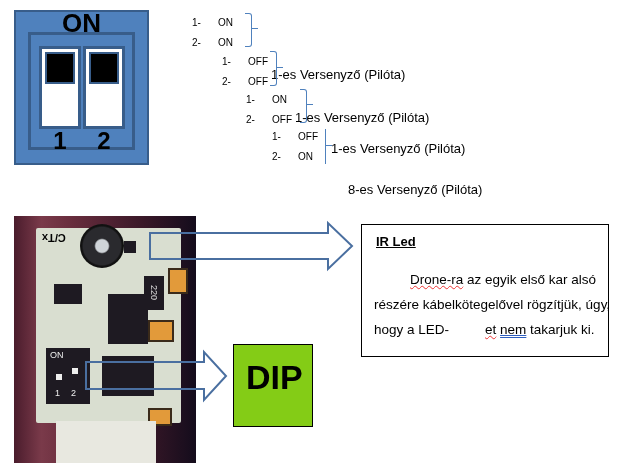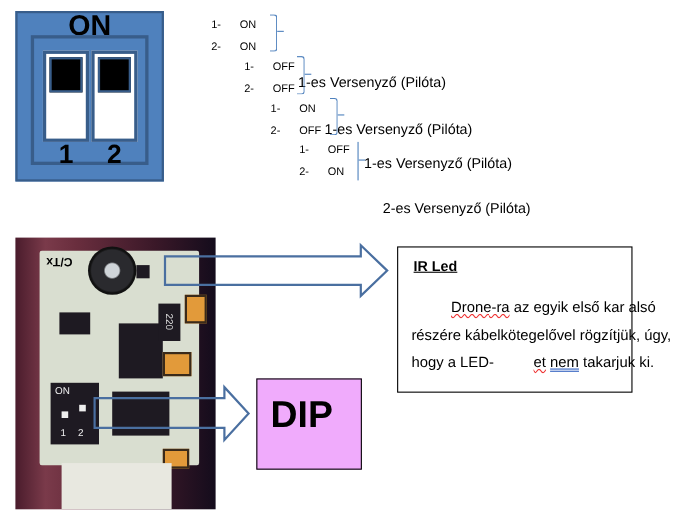--- a/index.html
+++ b/index.html
@@ -30,29 +30,29 @@
   
   .photo { left: 14px; top: 216px; width: 182px; height: 247px; overflow: hidden;
            background: linear-gradient(90deg, #4a1c2c 0%, #7a3a4a 15%, #6a2e3e 30%, #3a1828 70%, #140c1c 100%); }
   .pcb { left: 22px; top: 12px; width: 145px; height: 195px; background: #d9ded0;
          border-radius: 2px; }
   .pcb-dark { background: #1e1a22; }
   .connector { left: 42px; top: 205px; width: 100px; height: 42px; background: #e8e8e0; }
   .cap { background: #e29a3a; border: 2px solid #3a2a1a; }
 
   
-  .box-ir { left: 361px; top: 224px; width: 214px; height: 133px; border: 1px solid #000;
+  .box-ir { left: 361px; top: 224px; width: 248px; height: 133px; border: 1px solid #000;
             box-sizing: border-box; background: #fff; }
   .ir-title { left: 14px; top: 9px; font-weight: bold; font-size: 13px;
               text-decoration: underline; }
   .ir-body { left: 12px; top: 42px; width: 250px; font-size: 13.5px; line-height: 25px; }
   .squiggle { text-decoration: underline wavy #e33; text-decoration-thickness: 1px; margin-left: 36px; }
   .dbl { text-decoration: underline double #2f5fbf; }
-  .box-dip { left: 233px; top: 344px; width: 96px; height: 83px; border: 1px solid #000;
-             box-sizing: border-box; background: #f0abfc; }
+  .box-dip { left: 233px; top: 344px; width: 80px; height: 83px; border: 1px solid #000;
+             box-sizing: border-box; background: #84cc16; }
   .dip-label { left: 12px; top: 12px; font-weight: bold; font-size: 34px; line-height: 40px; }
 </style>
 </head>
 <body>
 
 <div class="abs dip-outer">
   <div class="abs dip-on">ON</div>
   <div class="abs dip-inner">
     <div class="abs dip-slot" style="left:8px">
       <div class="abs dip-knob"></div>
@@ -88,21 +88,21 @@
 <div class="abs brace" style="left:300px;top:89px;width:6px;height:32px"></div>
 <div class="abs brace-tick" style="left:307px;top:104px"></div>
 <div class="abs cfg-label" style="left:331px;top:95px">1-es Versenyző (Pilóta)</div>
 
 <div class="abs" style="left:272px;top:131px">
   <div class="cfg-row"><span class="n">1-</span><span>OFF</span></div>
   <div class="cfg-row" style="margin-top:8px"><span class="n">2-</span><span>ON</span></div>
 </div>
 <div class="abs" style="left:325px;top:129px;width:0;height:35px;border-left:1.5px solid #4f81bd"></div>
 <div class="abs brace-tick" style="left:326px;top:145px"></div>
-<div class="abs cfg-label" style="left:348px;top:136px">2-es Versenyző (Pilóta)</div>
+<div class="abs cfg-label" style="left:348px;top:136px">8-es Versenyző (Pilóta)</div>
 
 <div class="abs photo">
   <div class="abs pcb">
     <div class="abs" style="left:6px;top:4px;font-weight:bold;font-size:11px;transform:rotate(180deg)">C/Tx</div>
     <div class="abs" style="left:44px;top:-4px;width:44px;height:44px;border-radius:50%;background:radial-gradient(circle,#cfd4d8 0 20%,#2a2a2e 25% 60%,#111 65%);"></div>
     <div class="abs pcb-dark" style="left:88px;top:13px;width:12px;height:12px"></div>
     <div class="abs pcb-dark" style="left:72px;top:66px;width:40px;height:50px"></div>
     <div class="abs pcb-dark" style="left:108px;top:48px;width:20px;height:34px;color:#ddd;font-size:9px;writing-mode:vertical-rl;text-align:center;line-height:20px">220</div>
     <div class="abs cap" style="left:132px;top:40px;width:16px;height:22px"></div>
     <div class="abs cap" style="left:112px;top:92px;width:22px;height:18px"></div>

